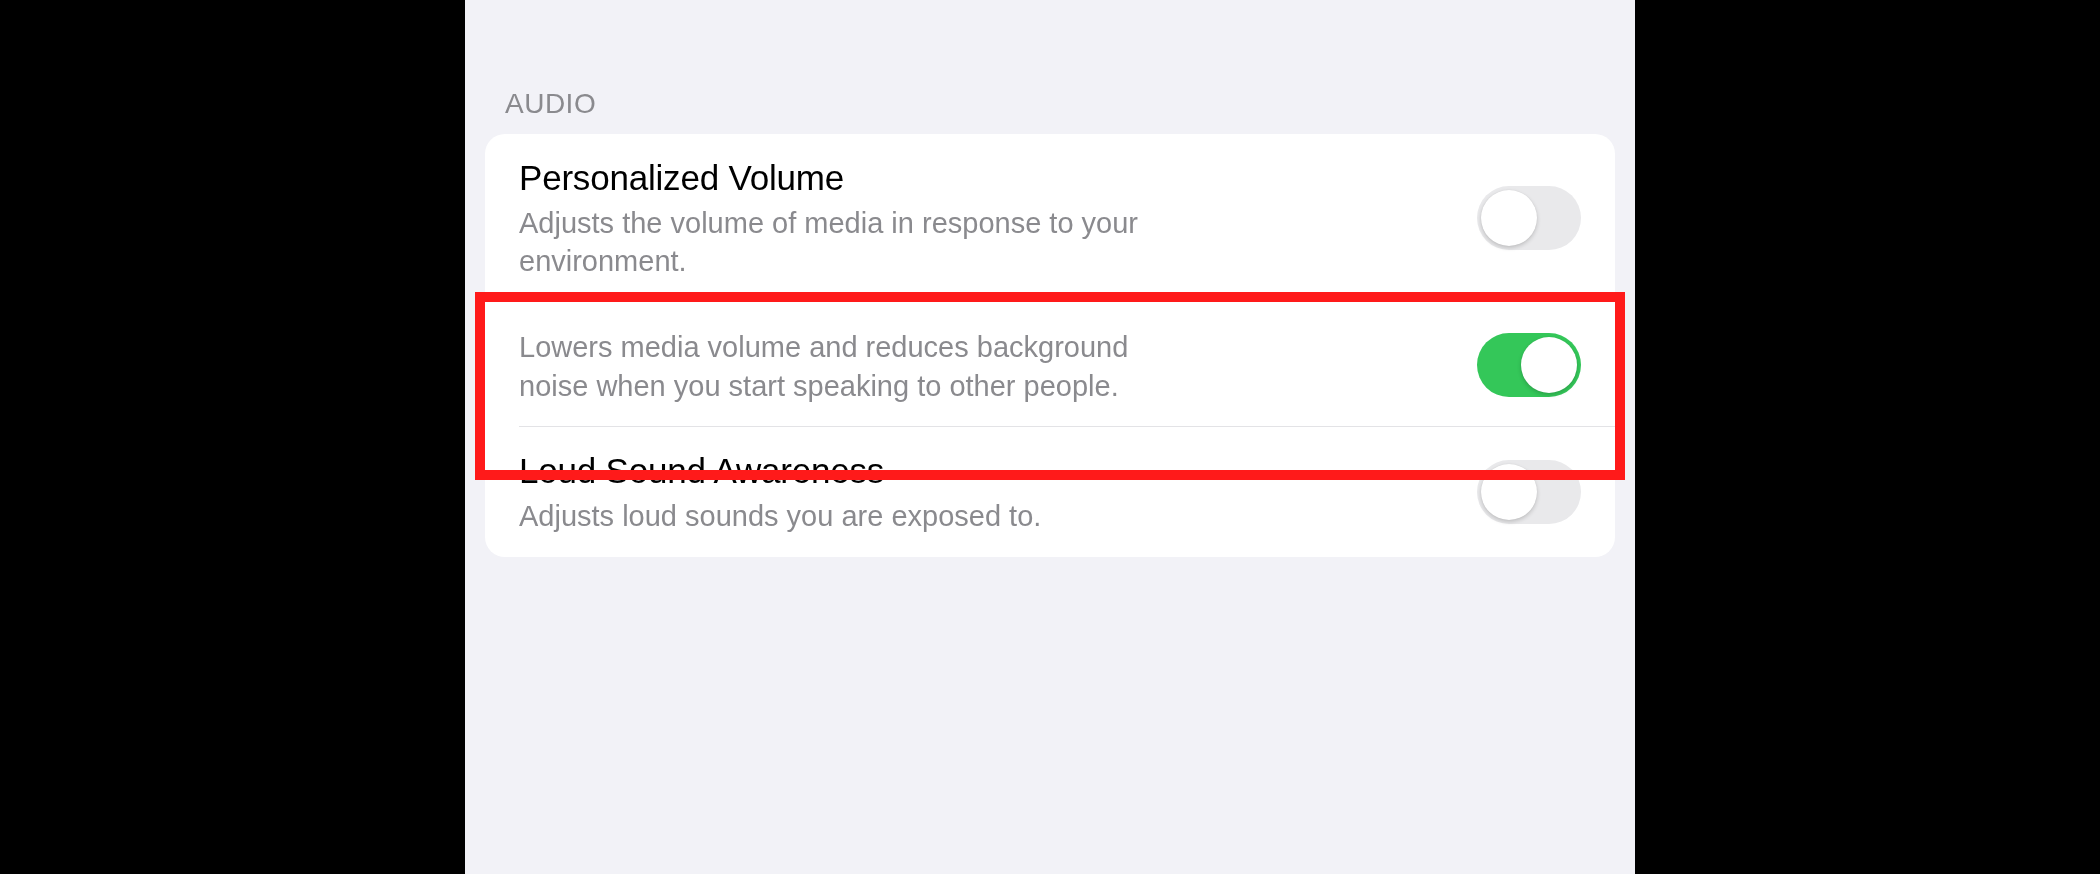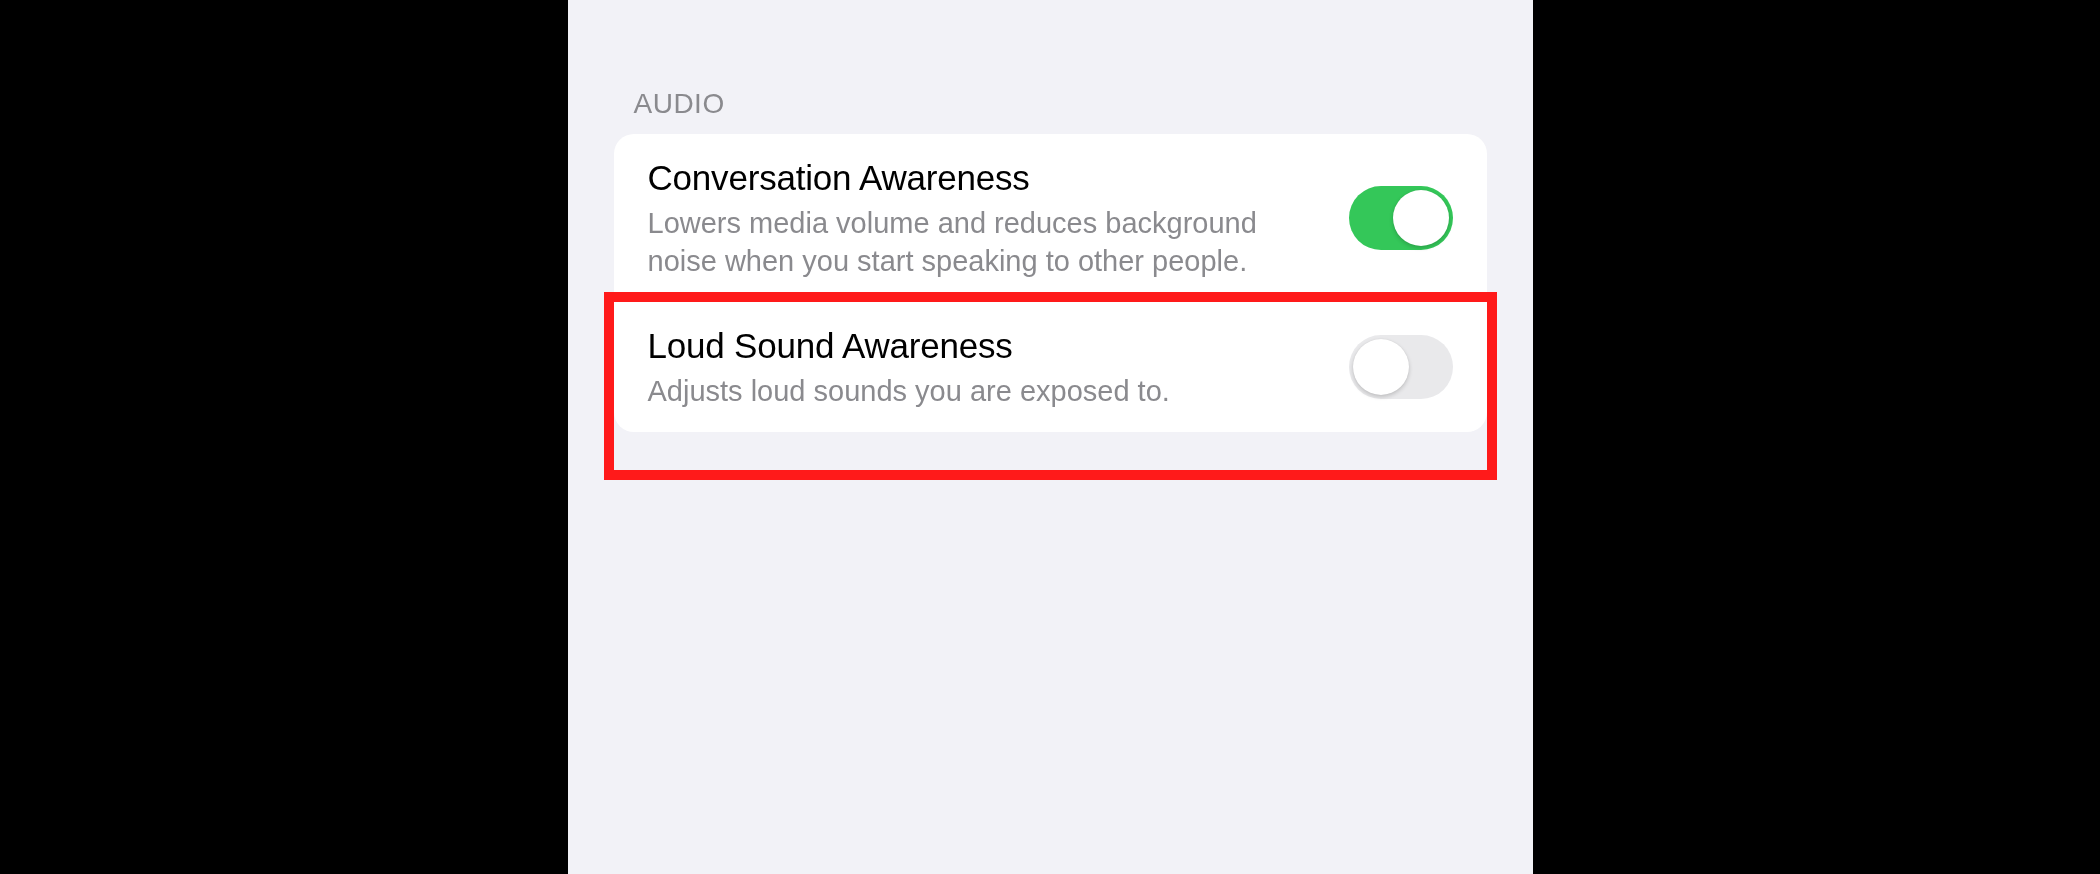--- a/index.html
+++ b/index.html
@@ -6,24 +6,24 @@
     body {
       width: 2100px;
       height: 874px;
       background: #000;
       display: flex;
       justify-content: center;
       font-family: -apple-system, BlinkMacSystemFont, "SF Pro Text", "Helvetica Neue", Arial, sans-serif;
       -webkit-font-smoothing: antialiased;
     }
     .phone-frame {
-      width: 965px;
+      width: 1170px;
       height: 100%;
       background: #f2f2f7;
-      padding: 0 46px;
+      padding: 0 20px;
     }
     .section-header {
       padding: 88px 20px 14px 20px;
       color: #8a8a8e;
       font-size: 28px;
       letter-spacing: 0.5px;
     }
     .settings-group {
       background: #ffffff;
       border-radius: 20px;
@@ -86,24 +86,35 @@
     .toggle.on  .knob { right: 4px; }
   </style>
 </head>
 <body>
 
 <div class="phone-frame">
   <div class="section-header">AUDIO</div>
 
   <div class="settings-group">
 
+    <div class="settings-row">
+      <div class="row-content">
+        <div class="row-title">Personalized Volume</div>
+        <div class="row-subtitle">Adjusts the volume of media in response to your environment.</div>
+      </div>
+      <div class="control">
+        <div class="toggle off" id="toggle-pv">
+            <div class="knob"></div>
+          </div>
+      </div>
+      <div class="divider"></div>
+    </div>
 
     <div class="settings-row" id="row-ca">
       <div class="row-content">
-        <div class="row-title">Conversation Awareness</div>
         <div class="row-subtitle">Lowers media volume and reduces background noise when you start speaking to other people.</div>
       </div>
       <div class="control">
         <div class="toggle on" id="toggle-ca">
             <div class="knob"></div>
           </div>
       </div>
       <div class="divider"></div>
     </div>
 

